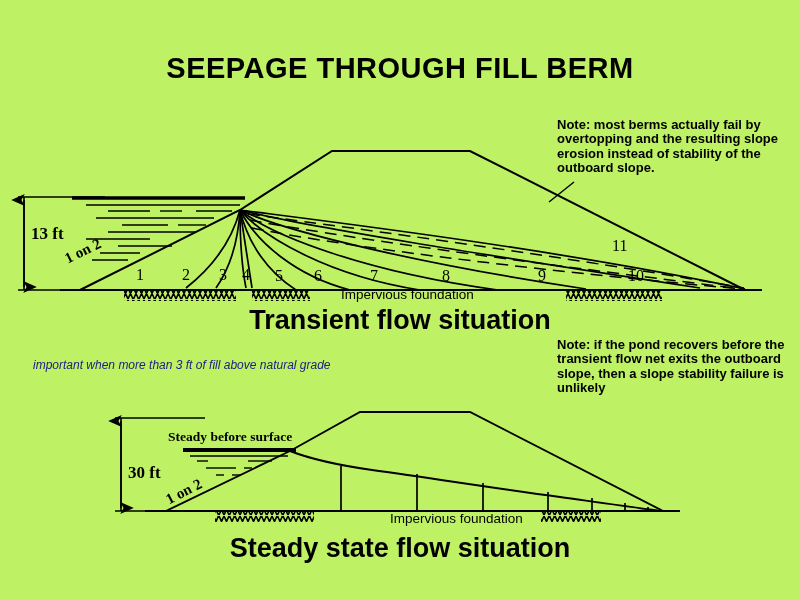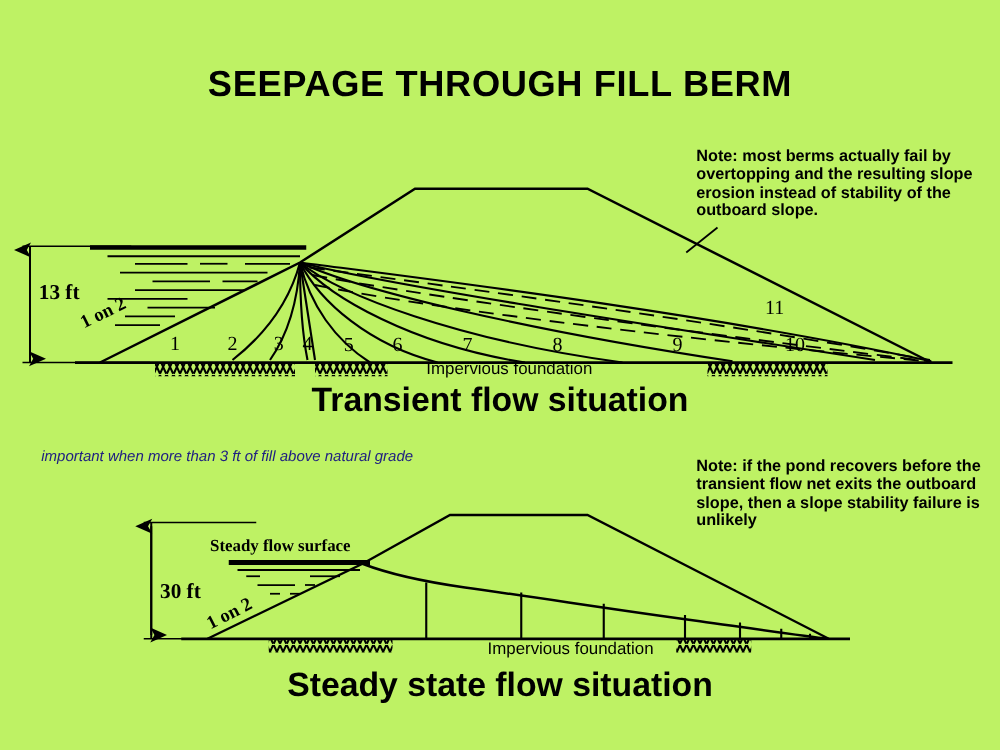--- a/index.html
+++ b/index.html
@@ -21,21 +21,21 @@
   #cap-transient{top:305px;}
   #cap-steady{top:533px;}
 
   .note{
     position:absolute;
     font-family:"Liberation Sans",sans-serif;
     font-size:13px;font-weight:bold;line-height:14.4px;color:#000;
     white-space:pre-line;
   }
   #note-overtop{left:557px;top:118px;width:240px;}
-  #note-pond{left:557px;top:366px;width:240px;}
+  #note-pond{left:557px;top:338px;width:240px;}
 
   .bluenote{
     position:absolute;left:33px;top:358px;width:300px;
     font-family:"Liberation Sans",sans-serif;
     font-size:12px;line-height:14px;color:#202080;white-space:pre-line;font-style:italic;
   }
 
   .dimlabel{
     position:absolute;font-family:"Liberation Serif",serif;
     font-size:17px;font-weight:bold;color:#000;
@@ -212,17 +212,17 @@
 
   <div class="dimlabel" id="dim13">13 ft</div>
   <div class="dimlabel" id="dim20">30 ft</div>
 
   <div class="slopelabel" id="slope1">1 on 2</div>
   <div class="slopelabel" id="slope2">1 on 2</div>
 
   <div class="found" id="found-top">Impervious foundation</div>
   <div class="found" id="found-bot">Impervious foundation</div>
 
-  <div class="swater">Steady flow surface</div>
+  <div class="swater">Steady before surface</div>
 
   <div class="caption" id="cap-transient">Transient flow situation</div>
   <div class="caption" id="cap-steady">Steady state flow situation</div>
 </div>
 
 </body></html>

